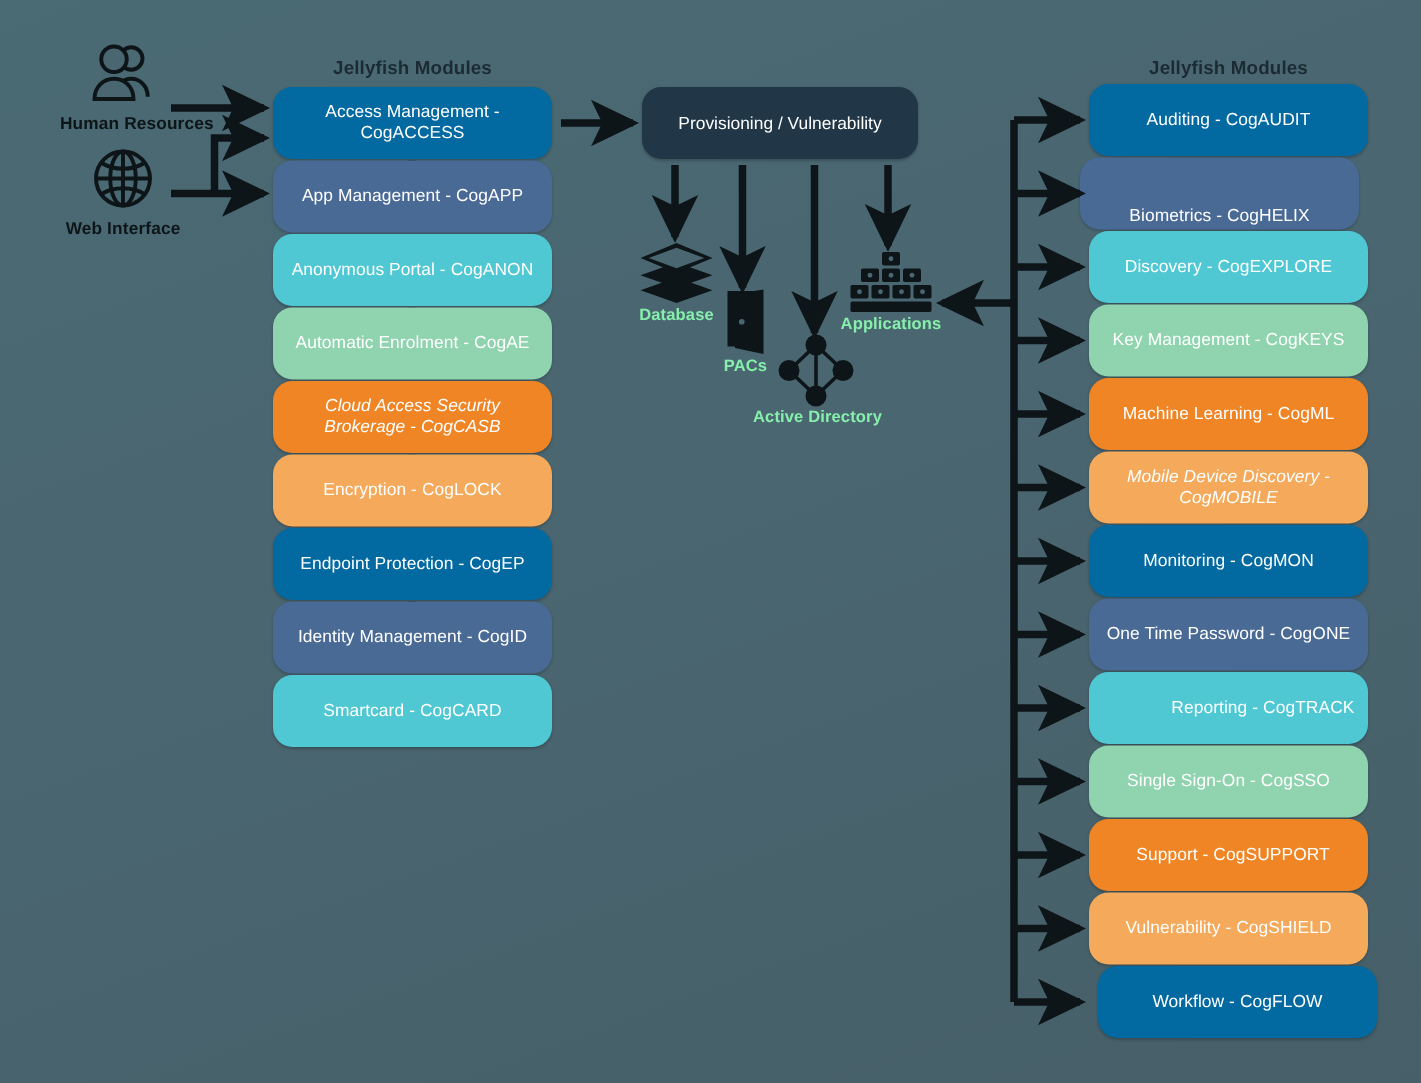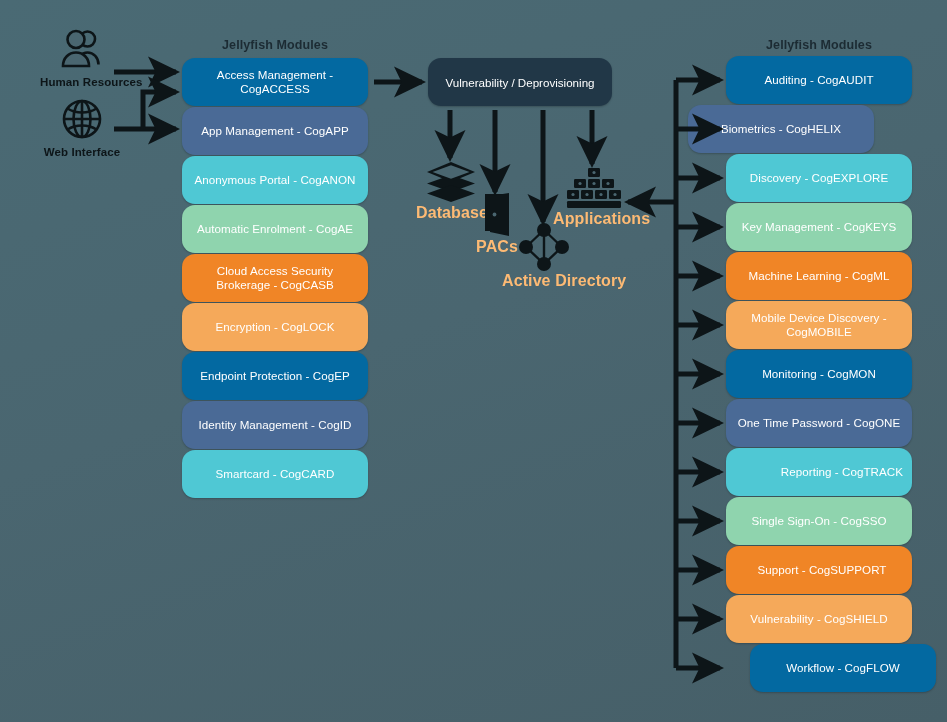--- a/index.html
+++ b/index.html
@@ -48,21 +48,21 @@
     justify-content: center;
     text-align: center;
     box-sizing: border-box;
     padding: 2px 9px;
     color: #ffffff;
     font-size: 11.6px;
     line-height: 14px;
     letter-spacing: .05px;
     box-shadow: 0 1px 2px rgba(0,0,0,.22);
   }
-  .module.two-line { line-height: 14.5px; }
+  .module.two-line { line-height: 14.5px; font-style: italic; }
 
   
   .c-navy    { background: #0369a1; }
   .c-slate   { background: #4a6a96; }
   .c-cyan    { background: #4fc8d4; }
   .c-mint    { background: #8fd4ae; }
   .c-orange  { background: #f08526; }
   .c-lorange { background: #f5a95a; }
 
   
@@ -99,23 +99,23 @@
     pointer-events: none;
   }
 
   
   .endpoint {
     position: absolute;
     text-align: center;
     color: #0d1518;
   }
   .endpoint .cap {
-    font-size: 16px;
+    font-size: 11px;
     font-weight: bold;
-    color: #fdba74;
+    color: #86efac;
     white-space: nowrap;
     letter-spacing: .1px;
   }
   .endpoint .glyph {
     display: block;
     margin: 0 auto;
   }
 
   
   .source {
@@ -196,21 +196,21 @@
   <div class="stack-dot" style="top:401px;"></div>
   <div class="module c-slate" style="left:182px; top:401px;">
       <span>Identity Management - CogID</span>
     </div>
   <div class="stack-dot" style="top:450px;"></div>
   <div class="module c-cyan" style="left:182px; top:450px;">
       <span>Smartcard - CogCARD</span>
     </div>
 
   <div id="provisioning">
-    <span>Vulnerability / Deprovisioning</span>
+    <span>Provisioning / Vulnerability</span>
   </div>
 
   <div class="endpoint" style="left:416px; top:160px; width:70px;">
     <svg width="54" height="44" viewBox="0 0 54 44" class="glyph">
       <g fill="#0d1518">
         <path d="M27 2 51 12 27 22 3 12z"></path>
         <path d="M27 15 51 23.5 27 32 3 23.5z"></path>
         <path d="M27 25 51 33.5 27 42 3 33.5z"></path>
       </g>
       <g fill="#4a6670">
@@ -271,21 +271,21 @@
         <circle cx="35" cy="26.5" r="1.6"></circle>
         <circle cx="49" cy="26.5" r="1.6"></circle>
       </g>
     </svg>
     <div class="cap">Applications</div>
   </div>
 
   <div class="module c-navy" style="left:726px; top:56px;">
       <span>Auditing - CogAUDIT</span>
     </div>
-  <div class="module c-slate" style="left:688px; top:105px;">
+  <div class="module c-slate" style="left:720px; top:105px;align-items:flex-end;">
       <span>Biometrics - CogHELIX</span>
     </div>
   <div class="module c-cyan" style="left:726px; top:154px;">
       <span>Discovery - CogEXPLORE</span>
     </div>
   <div class="module c-mint" style="left:726px; top:203px;">
       <span>Key Management - CogKEYS</span>
     </div>
   <div class="module c-orange" style="left:726px; top:252px;">
       <span>Machine Learning - CogML</span>
@@ -304,21 +304,21 @@
     </div>
   <div class="module c-mint" style="left:726px; top:497px;">
       <span>Single Sign-On - CogSSO</span>
     </div>
   <div class="module c-orange" style="left:726px; top:546px;padding-left:15px;">
       <span>Support - CogSUPPORT</span>
     </div>
   <div class="module c-lorange" style="left:726px; top:595px;">
       <span>Vulnerability - CogSHIELD</span>
     </div>
-  <div class="module c-navy" style="left:750px; top:644px;text-align:center;">
+  <div class="module c-navy" style="left:732px; top:644px;text-align:center;">
       <span>Workflow - CogFLOW</span>
     </div>
 
   <svg class="arrows">
     <defs>
       <marker id="ah" markerWidth="7" markerHeight="7" refX="5.6" refY="3.5" orient="auto" markerUnits="strokeWidth">
         <path d="M0,0.4 L6.4,3.5 L0,6.6 L1.5,3.5 z" fill="#0d1518"></path>
       </marker>
     </defs>
 

